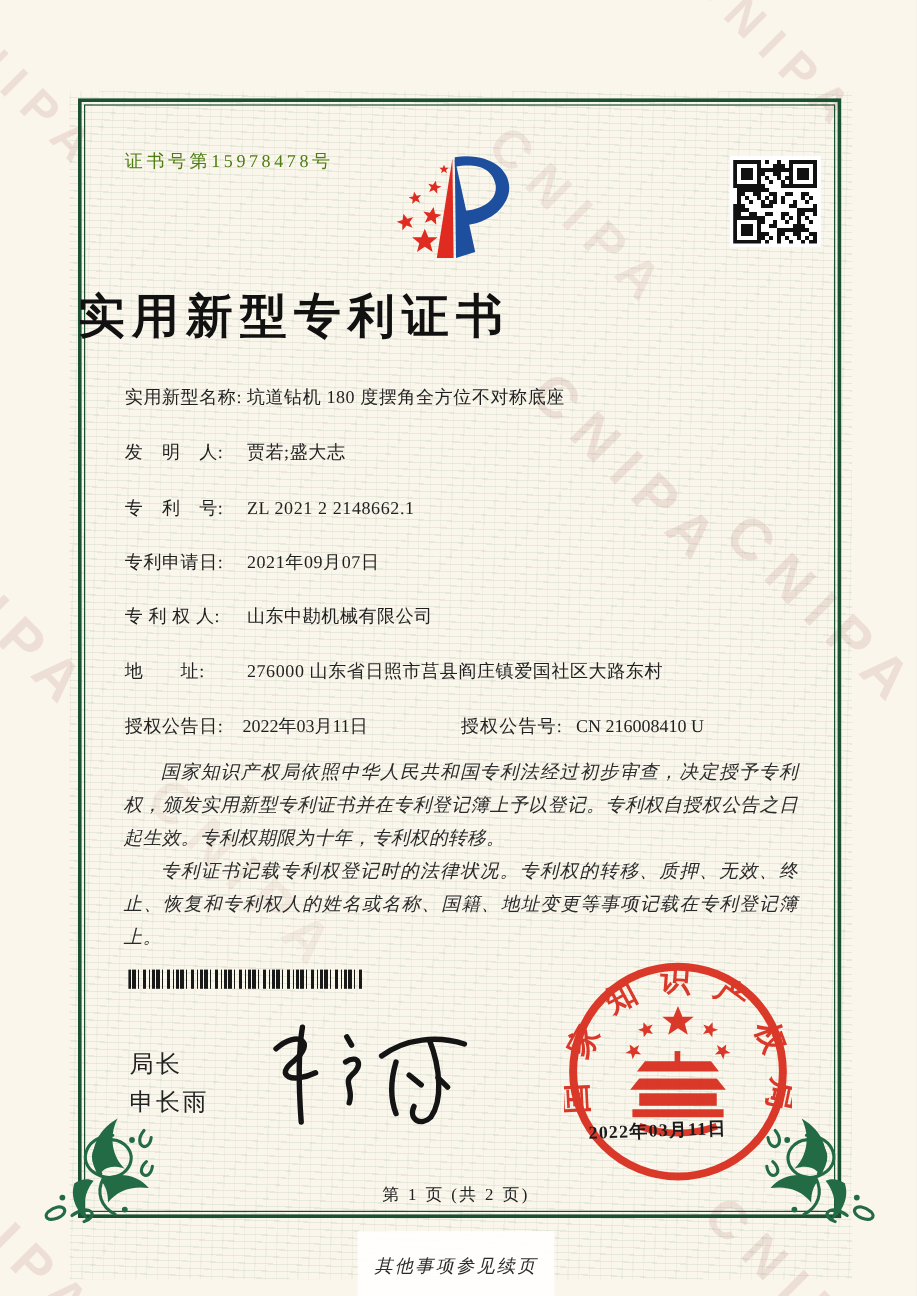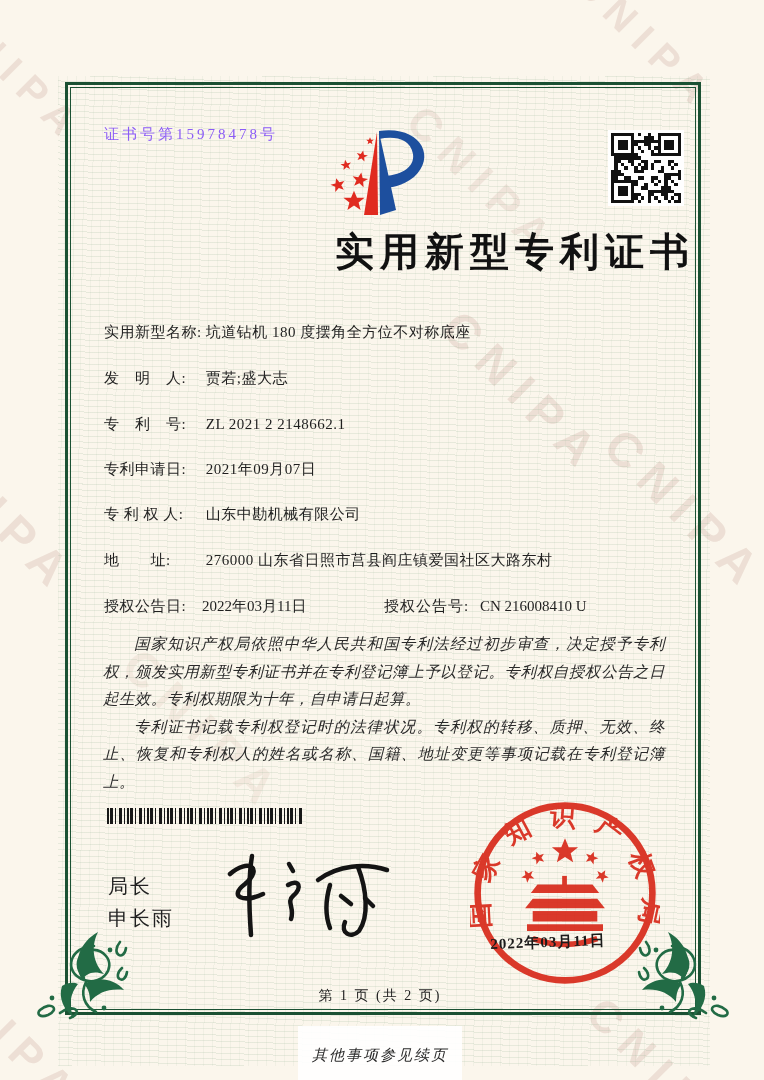--- a/index.html
+++ b/index.html
@@ -23,23 +23,23 @@
     transform:rotate(45deg); transform-origin:left top; white-space:nowrap;
     pointer-events:none; user-select:none;
   }
   
   .border-outer{
     position:absolute; left:65px; top:82px; width:630px; height:927px;
     border:3px solid #1b5133;
   }
   .border-inner{ position:absolute; inset:2px; border:1px solid #1b5133; }
   .abs{ position:absolute; }
-  .cert-no{ left:104px; top:125px; font-size:15px; letter-spacing:3px; color:#8b5cf6; }
+  .cert-no{ left:104px; top:125px; font-size:15px; letter-spacing:3px; color:#4d7c0f; }
   .title{
-    left:65px; top:225px; width:630px; text-align:right;
+    left:65px; top:237px; width:630px; text-align:left;
     font-size:39px; font-weight:bold; letter-spacing:6px; color:#111;
   }
   .field-row{ left:104px; width:560px; font-size:15px; line-height:19px; color:#1f1f1f; }
   .flabel{ display:inline-block; width:98px; letter-spacing:0.5px; vertical-align:top; }
   .fvalue{ display:inline-block; width:450px; letter-spacing:0.5px; vertical-align:top; }
   .grant-row .flabel2{ letter-spacing:1px; }
   .legal{
     left:103px; top:630px; width:562px; font-size:15.5px; line-height:27.5px;
     font-style:italic; letter-spacing:0.4px; color:#2a2a2a; text-align:justify;
   }
@@ -289,21 +289,21 @@
   </div>
   <div class="abs field-row" style="top:551px">
     <span class="flabel">地　　址:</span>
     <span class="fvalue">276000 山东省日照市莒县阎庄镇爱国社区大路东村</span>
   </div>
   <div class="abs field-row grant-row" style="top:597px">
     <span class="flabel">授权公告日:</span><span style="display:inline-block; width:182px;">2022年03月11日</span><span class="flabel2" style="display:inline-block; width:96px;">授权公告号:</span><span>CN 216008410 U</span>
   </div>
 
   <div class="abs legal">
-    <p>国家知识产权局依照中华人民共和国专利法经过初步审查，决定授予专利权，颁发实用新型专利证书并在专利登记簿上予以登记。专利权自授权公告之日起生效。专利权期限为十年，自申请日起算。</p>
+    <p>国家知识产权局依照中华人民共和国专利法经过初步审查，决定授予专利权，颁发实用新型专利证书并在专利登记簿上予以登记。专利权自授权公告之日起生效。专利权期限为十年，专利权的转移。</p>
     <p>专利证书记载专利权登记时的法律状况。专利权的转移、质押、无效、终止、恢复和专利权人的姓名或名称、国籍、地址变更等事项记载在专利登记簿上。</p>
   </div>
 
   <div class="abs barcode"></div>
 
   <div class="abs director-title">局长</div>
   <div class="abs director-name">申长雨</div>
 
   <div class="abs signature" title="申长雨">
     <svg width="180" height="100" viewBox="0 0 180 100" fill="none" stroke="#141414" stroke-width="4.5" stroke-linecap="round">

